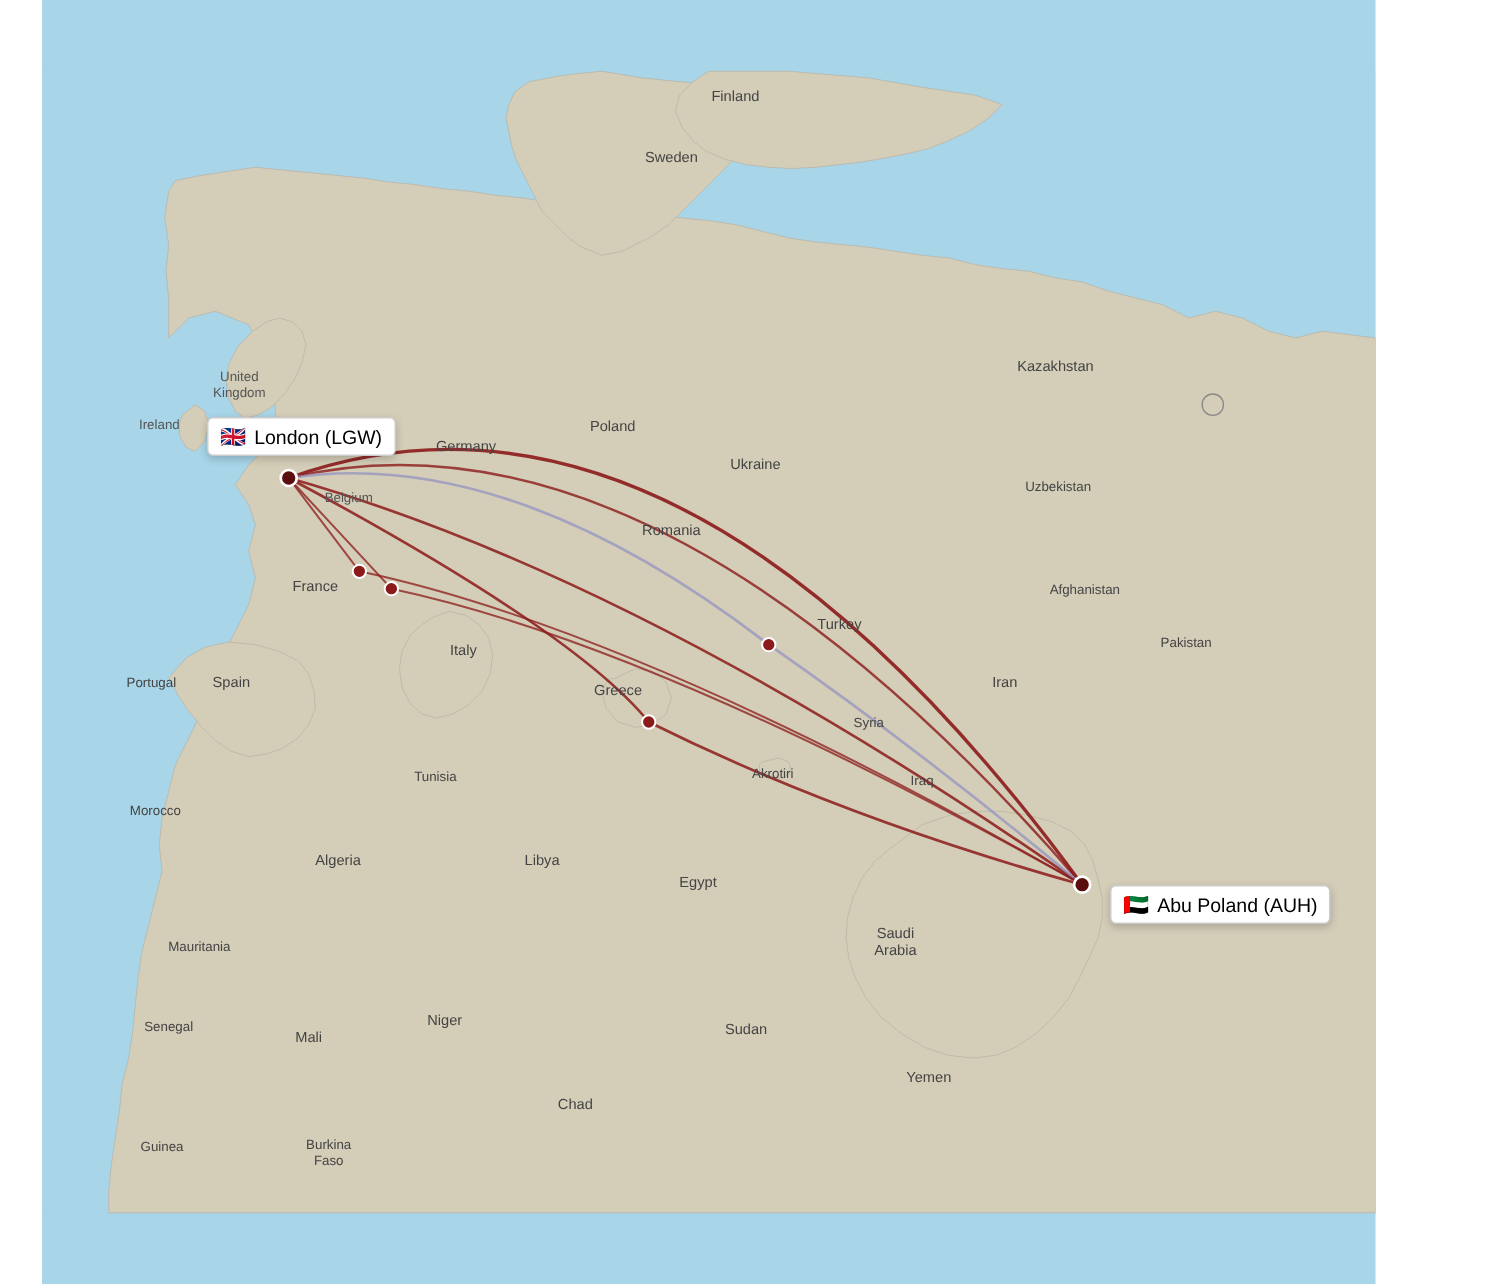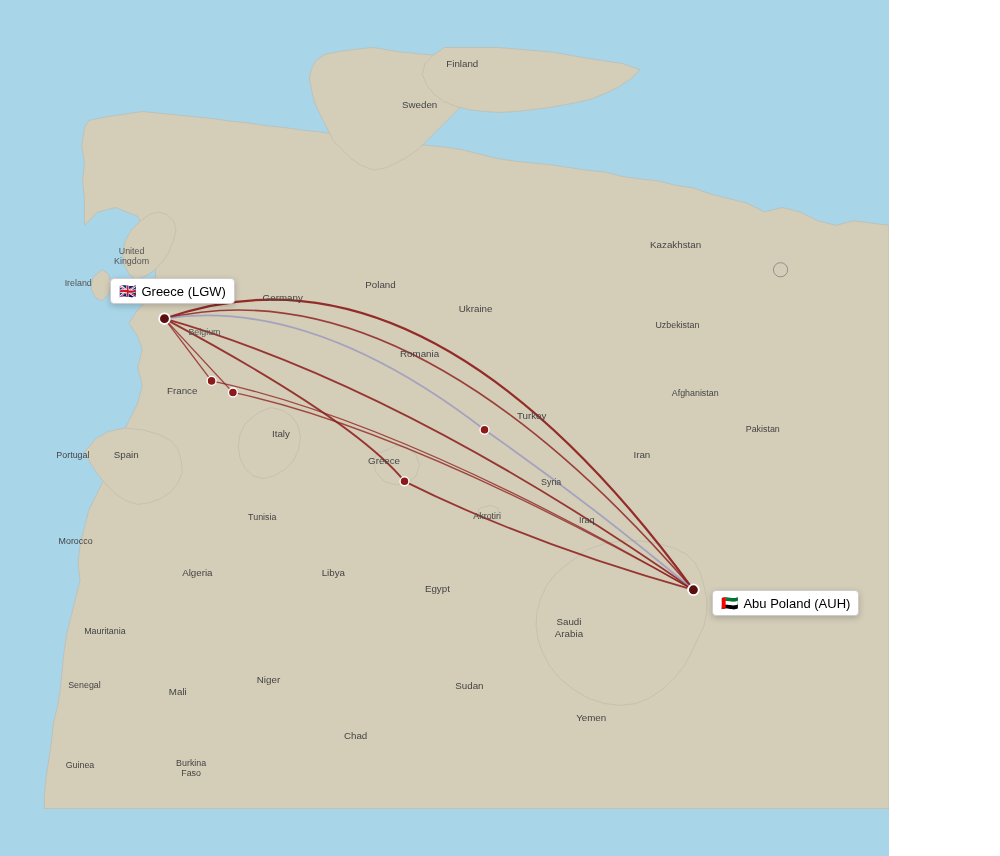--- a/index.html
+++ b/index.html
@@ -3,20 +3,21 @@
   <meta charset="utf-8">
   <style>
     * { margin: 0; padding: 0; box-sizing: border-box; }
     body { width: 1000px; height: 856px; overflow: hidden; font-family: Arial, sans-serif; }
     
     #map-container {
       width: 889px;
       height: 856px;
       position: relative;
       background: #a8d5e8;
+      margin-left: 28px;
     }
 
     
     #map-svg {
       position: absolute;
       top: 0; left: 0;
       width: 100%; height: 100%;
     }
 
     
@@ -191,21 +192,21 @@
     <text x="215" y="808" font-size="10" fill="#444" font-family="Arial" text-anchor="middle">Burkina</text>
     <text x="215" y="820" font-size="10" fill="#444" font-family="Arial" text-anchor="middle">Faso</text>
     <text x="90" y="810" font-size="10" fill="#444" font-family="Arial" text-anchor="middle">Guinea</text>
 
     <circle cx="878" cy="250" r="8" fill="none" stroke="#888" stroke-width="1"></circle>
 
   </svg>
 
   <div class="airport-label" style="left: 110px; top: 278px;">
     <span class="flag">🇬🇧</span>
-    <span>Greece (LGW)</span>
+    <span>London (LGW)</span>
   </div>
 
   <div class="airport-label" style="left: 712px; top: 590px;">
     <span class="flag">🇦🇪</span>
     <span>Abu Poland (AUH)</span>
   </div>
 
 </div>
 
 </body></html>

